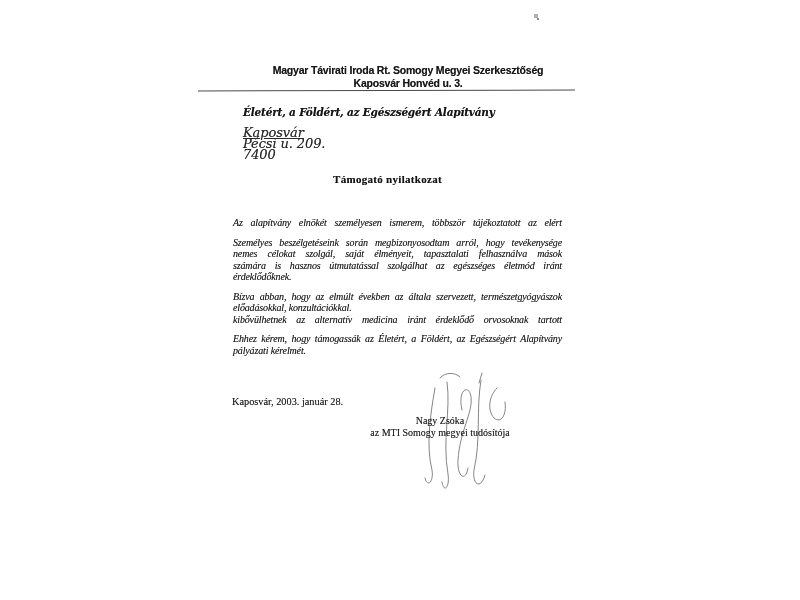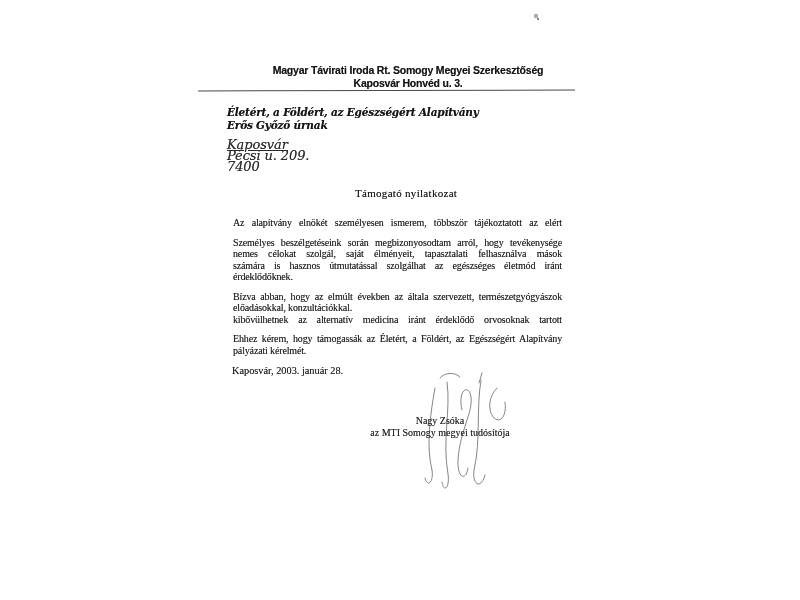--- a/index.html
+++ b/index.html
@@ -24,46 +24,46 @@
     font-family: "Liberation Sans", sans-serif;
     font-weight: bold; font-size: 10.5px; line-height: 12.5px;
     letter-spacing: -0.2px; color: #161616;
   }
   .head-rule {
     position: absolute; left: 198px; top: 90px; width: 377px; height: 1.3px;
     background: #4a4a4a; transform: rotate(-0.15deg);
   }
 
   .recipient {
-    position: absolute; left: 227px; top: 106px;
+    position: absolute; left: 243px; top: 106px;
     font-family: "DejaVu Serif", serif;
   }
   .recipient .org, .recipient .person {
     font-weight: bold; font-style: italic; font-size: 10.5px; line-height: 12.5px;
     letter-spacing: -0.2px; color: #151515;
   }
   .recipient .addr { font-style: italic; font-size: 13px; line-height: 11.2px;
     letter-spacing: -0.1px; color: #2a2a2a; }
   .recipient .gap { height: 8px; }
   .recipient .city { text-decoration: underline; }
 
   .doc-title {
-    position: absolute; left: 333px; top: 187px;
-    font-weight: normal; font-size: 11px; letter-spacing: 0.3px; color: #141414; margin-left: 22px;
+    position: absolute; left: 333px; top: 173px;
+    font-weight: bold; font-size: 11px; letter-spacing: 0.3px; color: #141414;
   }
 
   .body-block {
     position: absolute; left: 233px; top: 217px; width: 345px;
     font-size: 10px; line-height: 11.5px; letter-spacing: -0.15px; color: #1e1e1e;
   }
-  .para { margin: 0 16px 8px 0; }
+  .para { margin: 0 16px 8px 0; font-style: italic; }
   .line { text-align: justify; text-align-last: justify; white-space: normal; }
   .line.last { text-align-last: left; }
 
-  .date-line { position: absolute; left: 232px; top: 365px; font-size: 10.3px; color: #222; }
+  .date-line { position: absolute; left: 232px; top: 396px; font-size: 10.3px; color: #222; }
 
   .sig-scribble { position: absolute; left: 402px; top: 368px; opacity: 0.75; }
   .sig-block {
     position: absolute; left: 340px; top: 415px; width: 200px;
     text-align: center; font-size: 10px; line-height: 12px; color: #262626;
   }
 </style>
 </head>
 <body>
 
@@ -72,21 +72,20 @@
   <div class="speck"></div>
 
   <div class="letterhead">
     <div>Magyar Távirati Iroda Rt. Somogy Megyei Szerkesztőség</div>
     <div>Kaposvár Honvéd u. 3.</div>
   </div>
   <div class="head-rule"></div>
 
   <div class="recipient">
     <div class="org">Életért, a Földért, az Egészségért Alapítvány</div>
-    <div class="person">Erős Győző úrnak</div>
     <div class="gap"></div>
     <div class="addr city">Kaposvár</div>
     <div class="addr">Pécsi u. 209.</div>
     <div class="addr">7400</div>
   </div>
 
   <div class="doc-title">Támogató nyilatkozat</div>
 
   <div class="body-block">
       <div class="para">

